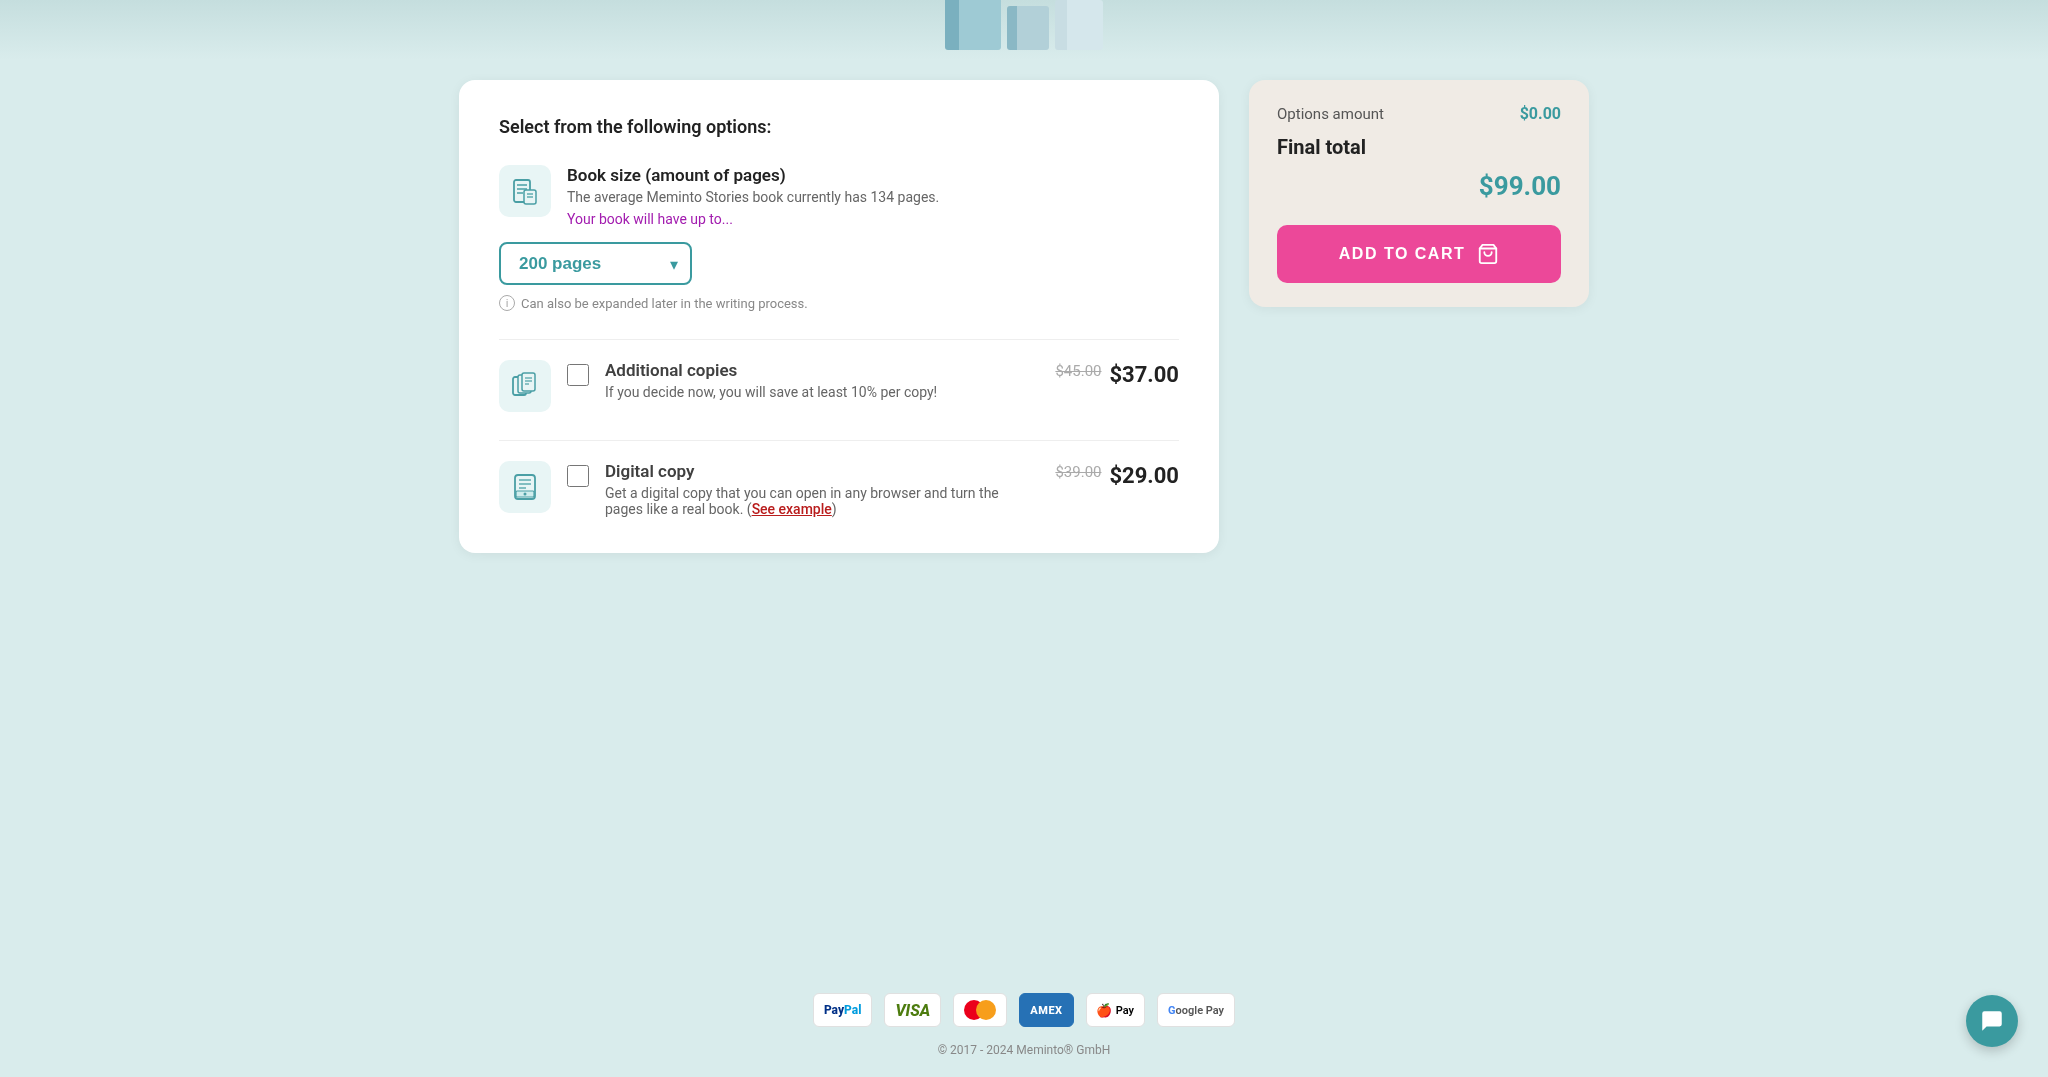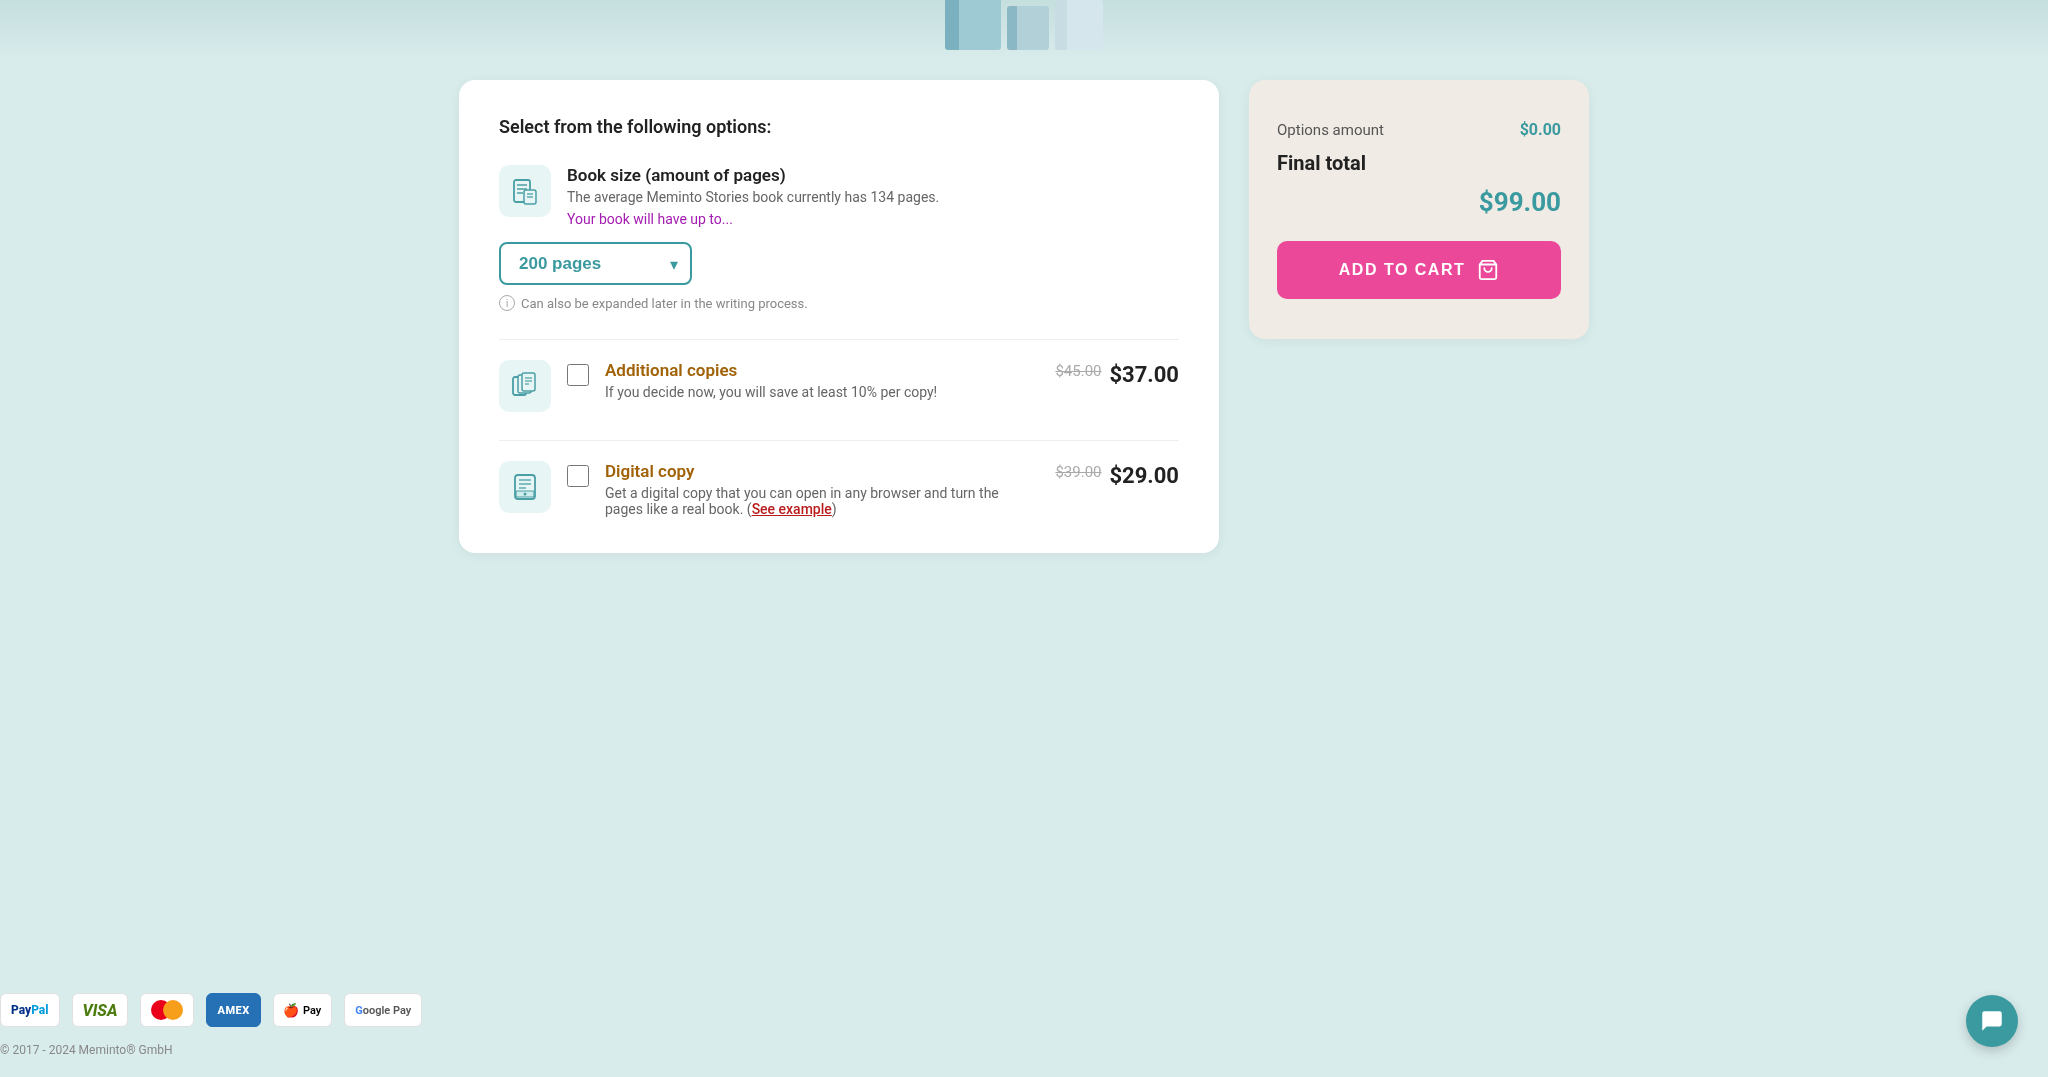--- a/index.html
+++ b/index.html
@@ -186,21 +186,21 @@
       cursor: pointer;
     }
 
     .addon-info {
       flex: 1;
     }
 
     .addon-info h3 {
       font-size: 17px;
       font-weight: 600;
-      color: #a16207;
+      color: #404040;
       margin-bottom: 4px;
     }
 
     .addon-info .desc {
       font-size: 14px;
       color: #666;
     }
 
     .addon-info .desc .see-example {
       color: #b91c1c;
@@ -222,21 +222,21 @@
 
     .price-current {
       font-size: 22px;
       font-weight: 700;
       color: #222;
     }
 
     .summary-card {
       background: #f0ebe5;
       border-radius: 16px;
-      padding: 40px 28px;
+      padding: 24px 28px;
       width: 340px;
       flex-shrink: 0;
       box-shadow: 0 2px 12px rgba(0,0,0,0.06);
     }
 
     .summary-row {
       display: flex;
       justify-content: space-between;
       align-items: center;
       margin-bottom: 12px;
@@ -284,24 +284,24 @@
       margin-top: 24px;
     }
 
     .cart-icon {
       width: 22px;
       height: 22px;
     }
 
     .footer {
       width: 100%;
-      padding: 30px 0 20px;
+      padding: 30px 8px 20px;
       display: flex;
       flex-direction: column;
-      align-items: flex-start;
+      align-items: center;
       gap: 16px;
       margin-top: auto;
     }
 
     .payment-methods {
       display: flex;
       gap: 12px;
       align-items: center;
     }
 

